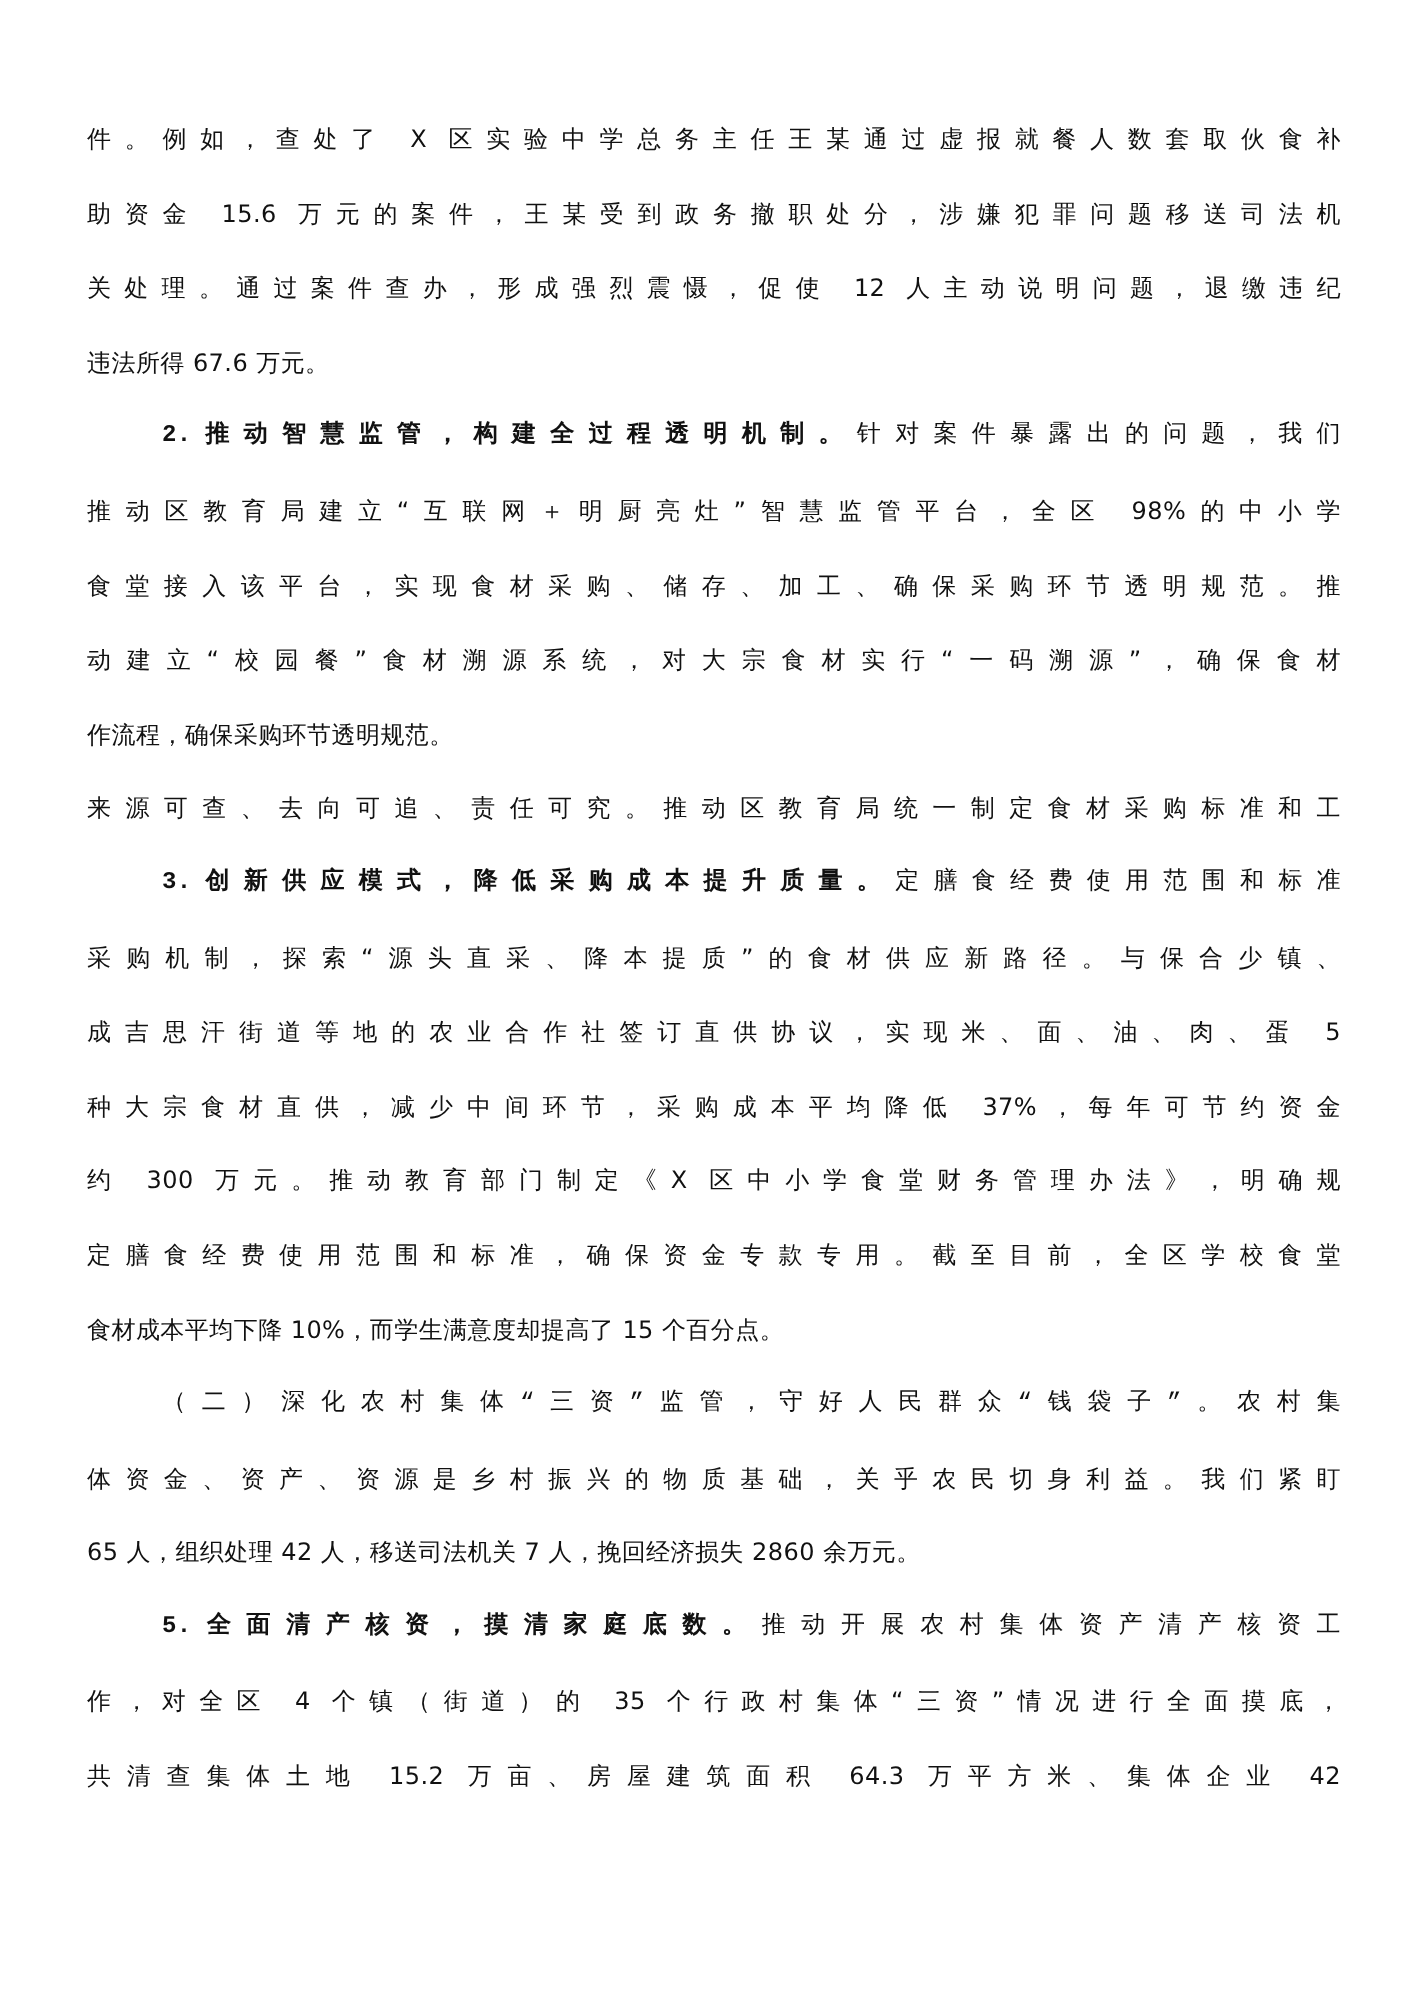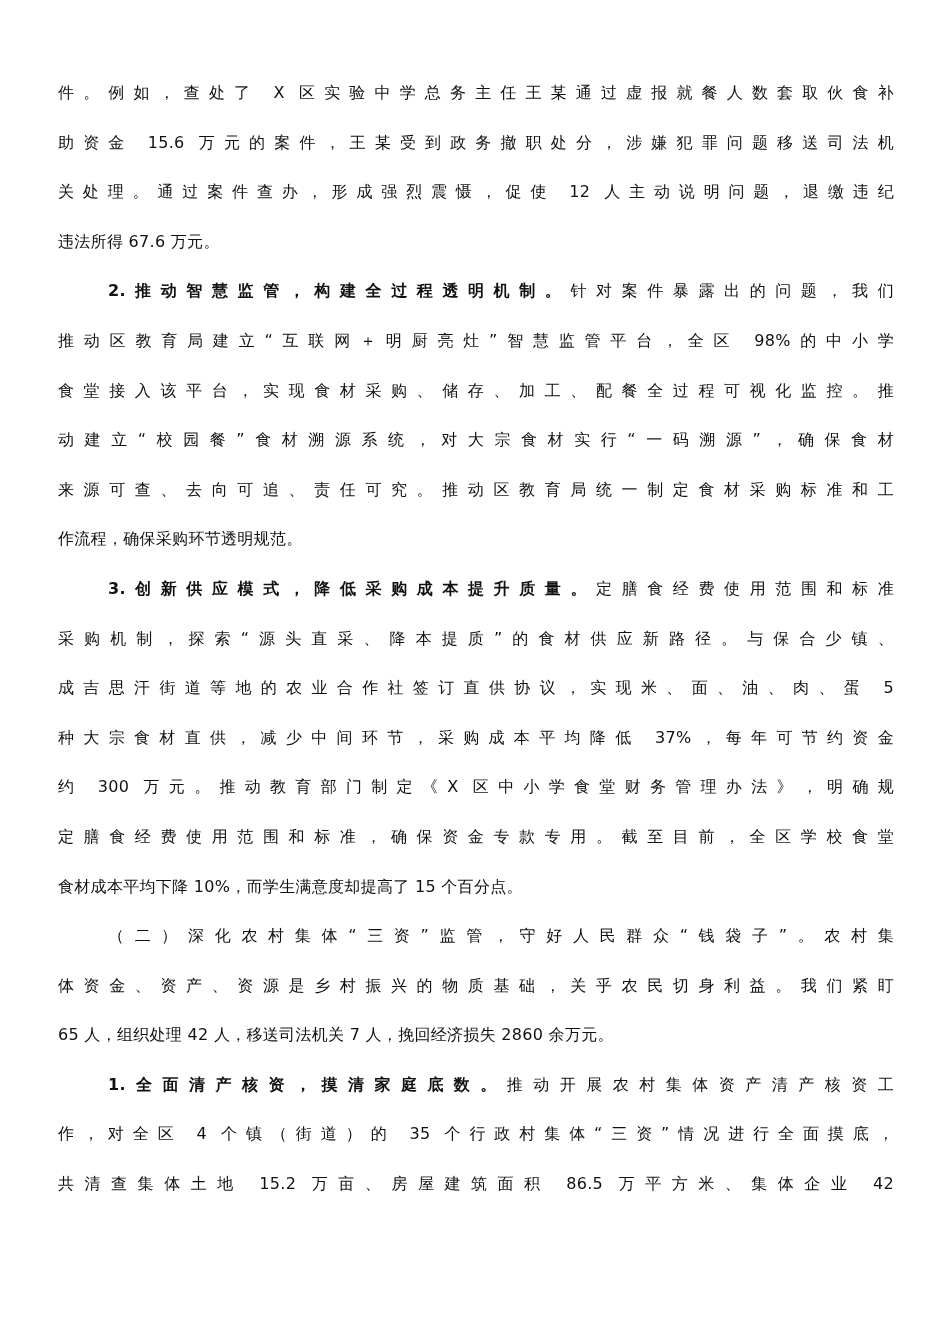--- a/index.html
+++ b/index.html
@@ -35,61 +35,62 @@
       white-space: nowrap;
       text-align: justify;
       text-align-last: justify;
       height: 49.6px;
     }
     .line.last {
       text-align-last: left;
     }
     .indent {
       padding-left: 50px;
+      font-family: Liberation Mono, monospace;
     }
     .bold {
       font-weight: bold;
     }
   </style>
 </head>
 <body>
 
 <div class="page">
 
   <div class="para">
     <span class="line">件。例如，查处了 X 区实验中学总务主任王某通过虚报就餐人数套取伙食补</span>
     <span class="line">助资金 15.6 万元的案件，王某受到政务撤职处分，涉嫌犯罪问题移送司法机</span>
     <span class="line">关处理。通过案件查办，形成强烈震慑，促使 12 人主动说明问题，退缴违纪</span>
     <span class="line last">违法所得 67.6 万元。</span>
   </div>
 
   <div class="para">
     <span class="line indent"><span class="bold">2.推动智慧监管，构建全过程透明机制。</span><span>针对案件暴露出的问题，我们</span></span>
     <span class="line">推动区教育局建立“互联网＋明厨亮灶”智慧监管平台，全区 98%的中小学</span>
-    <span class="line">食堂接入该平台，实现食材采购、储存、加工、配餐全过程可视化监控。推</span>
+    <span class="line">食堂接入该平台，实现食材采购、储存、加工、确保采购环节透明规范。推</span>
     <span class="line">动建立“校园餐”食材溯源系统，对大宗食材实行“一码溯源”，确保食材</span>
+    <span class="line last">作流程，确保采购环节透明规范。</span>
     <span class="line">来源可查、去向可追、责任可究。推动区教育局统一制定食材采购标准和工</span>
-    <span class="line last">作流程，确保采购环节透明规范。</span>
   </div>
 
   <div class="para">
     <span class="line indent"><span class="bold">3.创新供应模式，降低采购成本提升质量。</span><span>定膳食经费使用范围和标准</span></span>
     <span class="line">采购机制，探索“源头直采、降本提质”的食材供应新路径。与保合少镇、</span>
     <span class="line">成吉思汗街道等地的农业合作社签订直供协议，实现米、面、油、肉、蛋 5</span>
     <span class="line">种大宗食材直供，减少中间环节，采购成本平均降低 37%，每年可节约资金</span>
     <span class="line">约 300 万元。推动教育部门制定《X 区中小学食堂财务管理办法》，明确规</span>
     <span class="line">定膳食经费使用范围和标准，确保资金专款专用。截至目前，全区学校食堂</span>
     <span class="line last">食材成本平均下降 10%，而学生满意度却提高了 15 个百分点。</span>
   </div>
 
   <div class="para">
     <span class="line indent">（二）深化农村集体“三资”监管，守好人民群众“钱袋子”。农村集</span>
     <span class="line">体资金、资产、资源是乡村振兴的物质基础，关乎农民切身利益。我们紧盯</span>
     <span class="line last">65 人，组织处理 42 人，移送司法机关 7 人，挽回经济损失 2860 余万元。</span>
   </div>
 
   <div class="para">
-    <span class="line indent"><span class="bold">1.全面清产核资，摸清家庭底数。</span><span>推动开展农村集体资产清产核资工</span></span>
+    <span class="line indent"><span class="bold">5.全面清产核资，摸清家庭底数。</span><span>推动开展农村集体资产清产核资工</span></span>
     <span class="line">作，对全区 4 个镇（街道）的 35 个行政村集体“三资”情况进行全面摸底，</span>
-    <span class="line">共清查集体土地 15.2 万亩、房屋建筑面积 86.5 万平方米、集体企业 42</span>
+    <span class="line">共清查集体土地 15.2 万亩、房屋建筑面积 64.3 万平方米、集体企业 42</span>
   </div>
 
 </div>
 
 </body></html>

